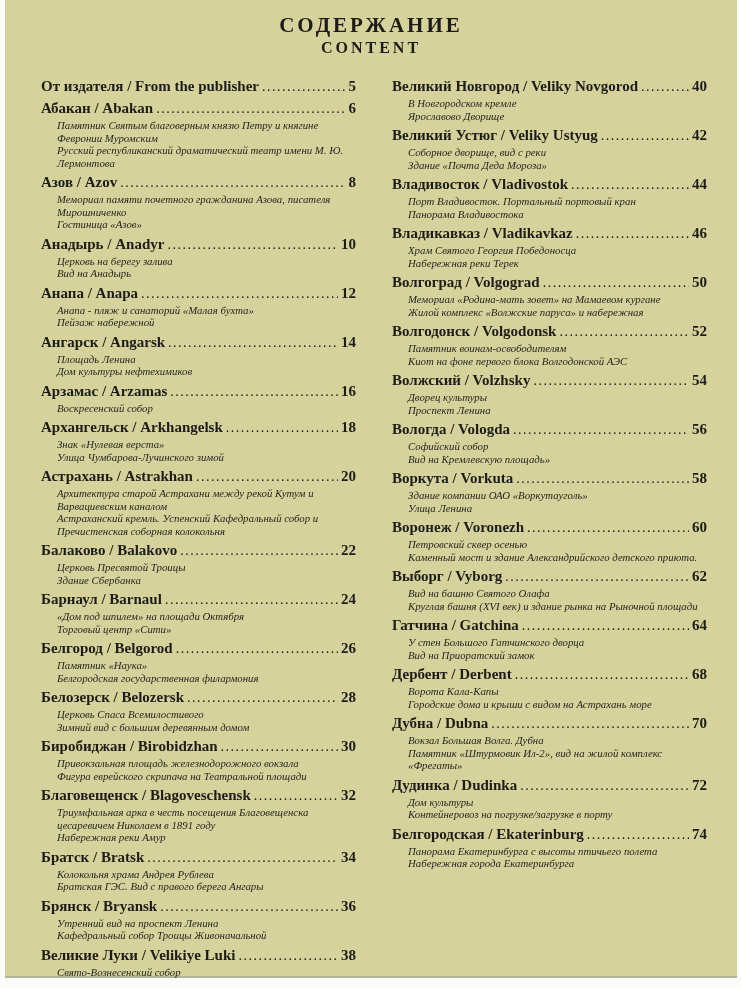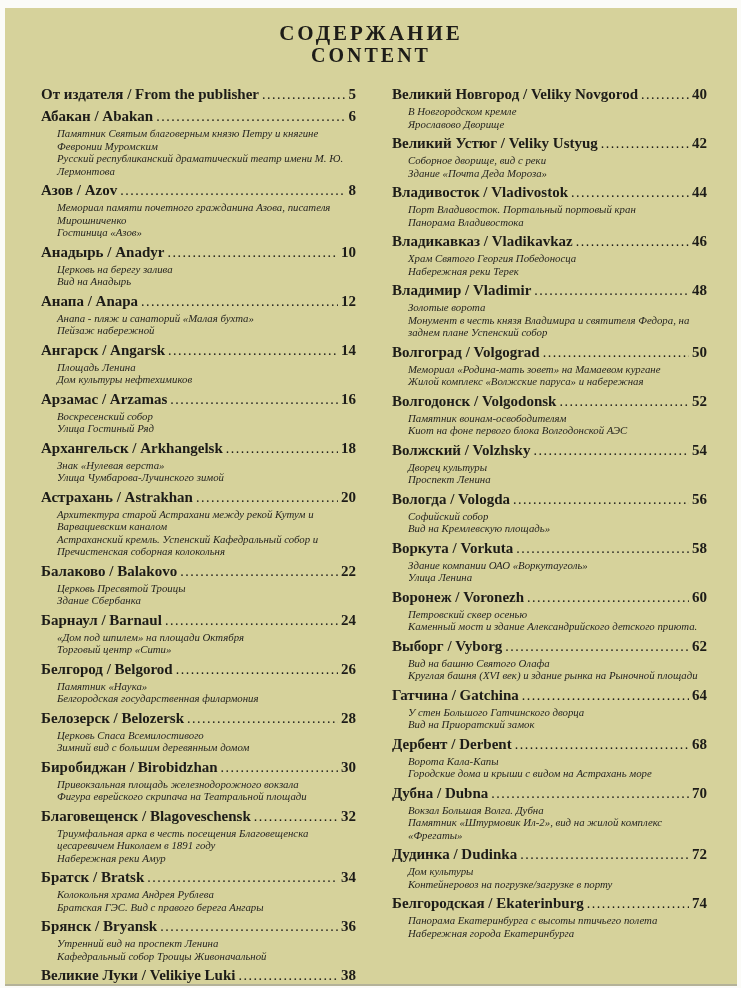--- a/index.html
+++ b/index.html
@@ -9,35 +9,35 @@
   }
   html,body{margin:0;padding:0;}
   body{
     width:741px;height:988px;
     background:#fbfbf8;
     font-family:"Liberation Serif", serif;
     position:relative;
     overflow:hidden;
   }
   .page{
-    position:absolute;left:5px;top:8px;
+    position:absolute;left:5px;top:0;
     width:732px;height:976px;
     background:var(--paper);
     box-shadow:0 2px 0 rgba(110,105,55,.5);
   }
   .header{
     text-align:center;
     padding-top:13px;
     color:var(--ink);
   }
   .title-ru{
     font-size:21px;font-weight:bold;letter-spacing:3px;line-height:24px;
   }
   .title-en{
-    font-size:20px;font-weight:bold;letter-spacing:3px;line-height:21px;
+    font-size:16px;font-weight:bold;letter-spacing:3px;line-height:21px;
   }
   .columns{
     display:flex;
     padding:20px 30px 0 36px;
     gap:36px;
   }
   .col{flex:1;min-width:0;}
   .entry{margin-bottom:5px;}
   .entry-line{
     display:flex;align-items:center;
@@ -141,21 +141,20 @@
   </div>
 
   <div class="entry">
     <div class="entry-line">
       <span class="entry-title">Арзамас / Arzamas</span>
       <span class="leader"></span>
       <span class="entry-page">16</span>
     </div>
     <div class="subs">
             <div class="sub">Воскресенский собор</div>
-            <div class="sub">Улица Гостиный Ряд</div>
           </div>
   </div>
 
   <div class="entry">
     <div class="entry-line">
       <span class="entry-title">Архангельск / Arkhangelsk</span>
       <span class="leader"></span>
       <span class="entry-page">18</span>
     </div>
     <div class="subs">
@@ -325,31 +324,20 @@
       <span class="entry-title">Владикавказ / Vladikavkaz</span>
       <span class="leader"></span>
       <span class="entry-page">46</span>
     </div>
     <div class="subs">
             <div class="sub">Храм Святого Георгия Победоносца</div>
             <div class="sub">Набережная реки Терек</div>
           </div>
   </div>
 
-  <div class="entry">
-    <div class="entry-line">
-      <span class="entry-title">Владимир / Vladimir</span>
-      <span class="leader"></span>
-      <span class="entry-page">48</span>
-    </div>
-    <div class="subs">
-            <div class="sub">Золотые ворота</div>
-            <div class="sub">Монумент в честь князя Владимира и святителя Федора, на заднем плане Успенский собор</div>
-          </div>
-  </div>
 
   <div class="entry">
     <div class="entry-line">
       <span class="entry-title">Волгоград / Volgograd</span>
       <span class="leader"></span>
       <span class="entry-page">50</span>
     </div>
     <div class="subs">
             <div class="sub">Мемориал «Родина-мать зовет» на Мамаевом кургане</div>
             <div class="sub">Жилой комплекс «Волжские паруса» и набережная</div>

